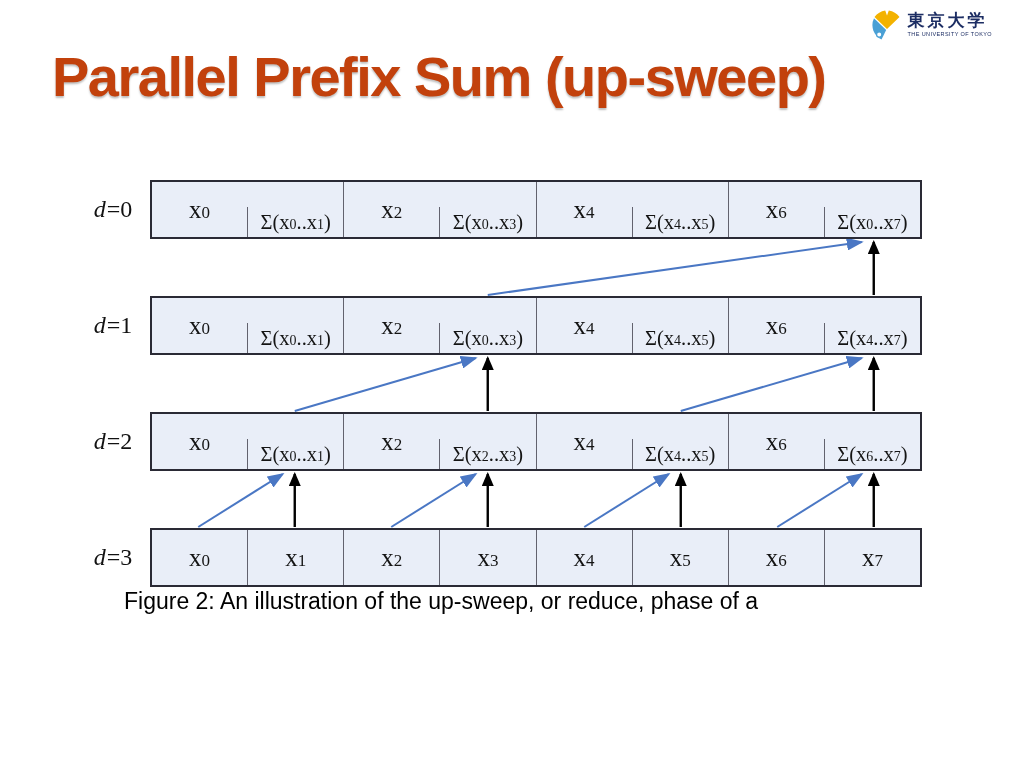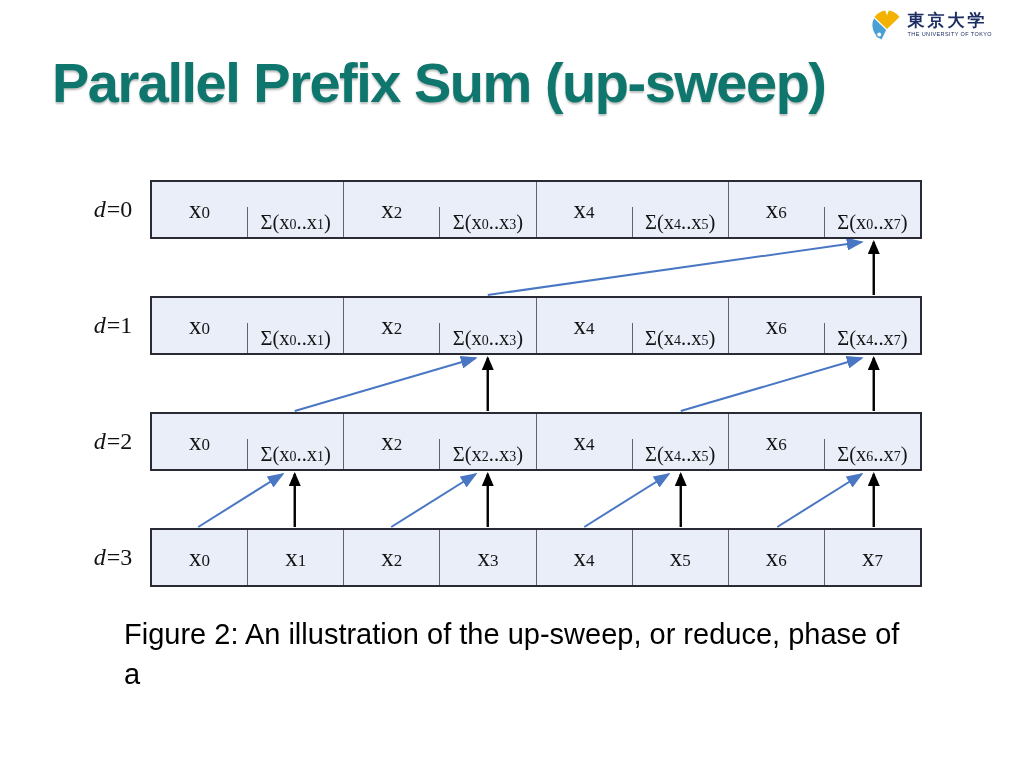--- a/index.html
+++ b/index.html
@@ -1,23 +1,23 @@
 <!DOCTYPE html>
 <html><head>
 <meta charset="utf-8">
 <style>
   html,body{margin:0;padding:0;background:#888;}
   .slide{
     position:relative;width:1024px;height:768px;background:#ffffff;
     overflow:hidden;font-family:"Liberation Sans",sans-serif;
   }
   .slide-title{
-    position:absolute;left:52px;top:50px;width:920px;
+    position:absolute;left:52px;top:44px;width:920px;
     font-size:56px;font-weight:bold;letter-spacing:-1.5px;
-    color:#0f766e;text-shadow:0 2px 2px rgba(0,0,0,0.25);
+    color:#c2410c;text-shadow:0 2px 2px rgba(0,0,0,0.25);
     white-space:nowrap;
   }
   
   .logo{position:absolute;top:8px;right:32px;display:flex;align-items:flex-start;}
   .logo-leaf{width:32px;height:34px;margin-right:5px;}
   .logo-text{display:flex;flex-direction:column;align-items:flex-start;padding-top:3px;}
   .logo-jp{font-size:17px;font-weight:bold;color:#1c2d63;letter-spacing:3px;line-height:1.15;white-space:nowrap;}
   .logo-en{font-size:5.5px;color:#1c2d63;letter-spacing:0.4px;white-space:nowrap;}
   
   .diagram{position:absolute;left:0;top:0;width:1024px;height:768px;}
@@ -35,22 +35,22 @@
   .array-cell sub{font-size:0.68em;line-height:0;position:relative;bottom:-0.18em;}
   .row-label{
     position:absolute;left:82px;width:62px;height:59px;display:flex;
     align-items:center;justify-content:center;
     font-family:"Liberation Serif",serif;font-size:24px;color:#111;white-space:nowrap;
   }
   .row-label .var{font-style:italic;margin-right:1px;}
   .arrows-svg{position:absolute;left:0;top:0;pointer-events:none;}
   
   .figure-caption{
-    position:absolute;left:124px;top:615px;width:790px;
-    font-size:29px;line-height:1.37;color:#000;
+    position:absolute;left:124px;top:586px;width:790px;
+    font-size:23px;line-height:1.37;color:#000;
   }
 </style>
 </head>
 <body>
 
 <div class="slide">
 
   <div class="logo">
     <svg class="logo-leaf" viewBox="0 0 32 34" xmlns="http://www.w3.org/2000/svg">
       <path id="leaf-yellow" d="M16 21 L3.5 9 A 17 17 0 0 1 14.2 2.6 L16 7.5 L17.8 2.6 A 17 17 0 0 1 28.5 9 Z" fill="#f3b200"></path>

